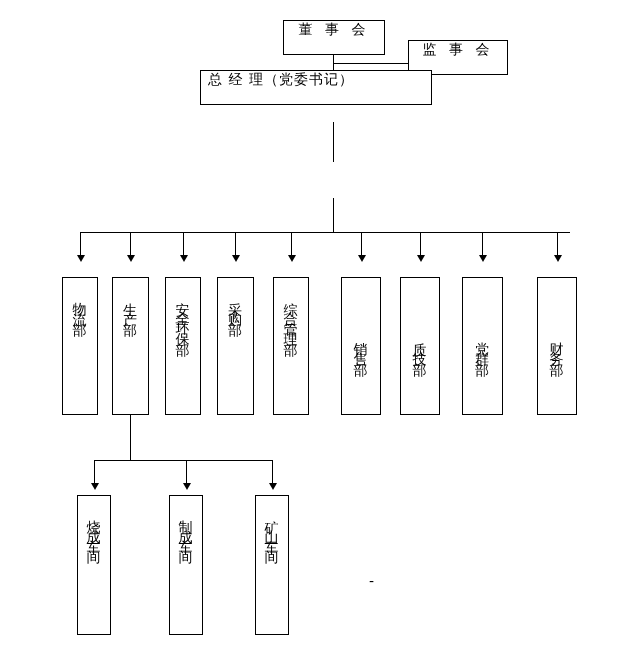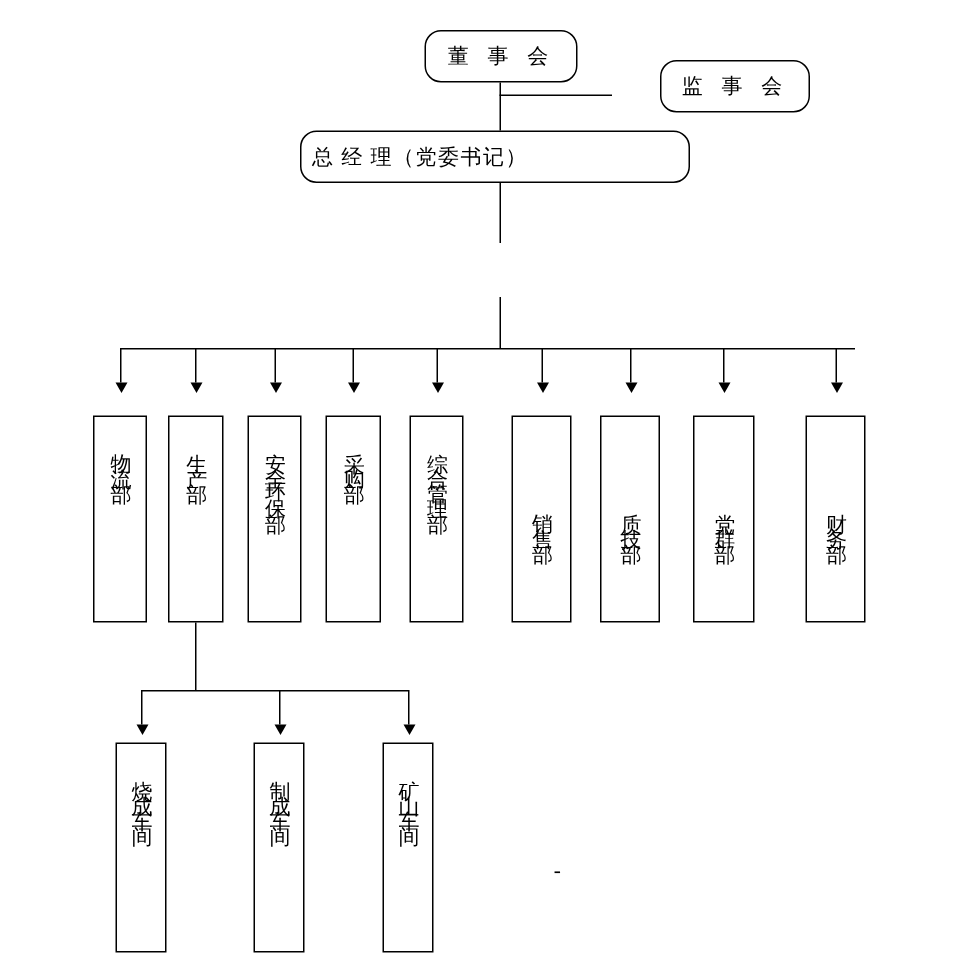--- a/index.html
+++ b/index.html
@@ -5,21 +5,21 @@
   html,body { margin:0; padding:0; background:#ffffff; }
   .canvas {
     position:relative; width:638px; height:648px; background:#ffffff;
     font-family:"DejaVu Sans","Liberation Sans",sans-serif; color:#000000;
     overflow:hidden;
   }
   .box {
     position:absolute; border:1px solid #000000; box-sizing:border-box;
     background:#ffffff; display:flex;
   }
-  .hbox { align-items:center;border-radius:11px; }
+  .hbox { align-items:flex-start; }
   .hbox.hcenter { justify-content:center; }
   .hbox span { font-size:14px; white-space:nowrap; }
   .spaced { letter-spacing:4px; }
   .tight  { letter-spacing:1px; }
   .lpad7 { padding-left:7px; }
   .lpad8 { padding-left:8px; }
   .vbox { flex-direction:column; align-items:center; }
   .vbox.vtop    { justify-content:flex-start; padding-top:13px; }
   .vbox.vcenter { justify-content:center; }
   .vtext {
@@ -35,28 +35,28 @@
   .stray { position:absolute; font-size:14px; line-height:14px; }
 </style>
 </head>
 <body>
 
 <div class="canvas">
 
   <div class="box hbox hcenter" style="left:283px;top:20px;width:102px;height:35px;">
     <span class="spaced">董 事 会</span>
   </div>
-  <div class="box hbox hcenter" style="left:408px;top:40px;width:100px;height:35px;margin-left:32px;">
+  <div class="box hbox hcenter" style="left:408px;top:40px;width:100px;height:35px;">
     <span class="spaced">监 事 会</span>
   </div>
 
   <div class="vline" style="left:333px;top:55px;height:32px;"></div>
   <div class="hline" style="left:333px;top:63px;width:75px;"></div>
 
-  <div class="box hbox" style="left:200px;top:87px;width:260px;height:35px;font-family:Liberation Serif, serif;">
+  <div class="box hbox" style="left:200px;top:70px;width:232px;height:35px;">
     <span class="tight lpad7">总 经 理（党委书记）</span>
   </div>
 
   <div class="vline" style="left:333px;top:122px;height:40px;"></div>
 
 
   <div class="vline" style="left:333px;top:198px;height:34px;"></div>
   <div class="hline" style="left:80px;top:232px;width:490px;"></div>
 
   <div class="arrow" style="left:76px;top:232px;height:30px;">

